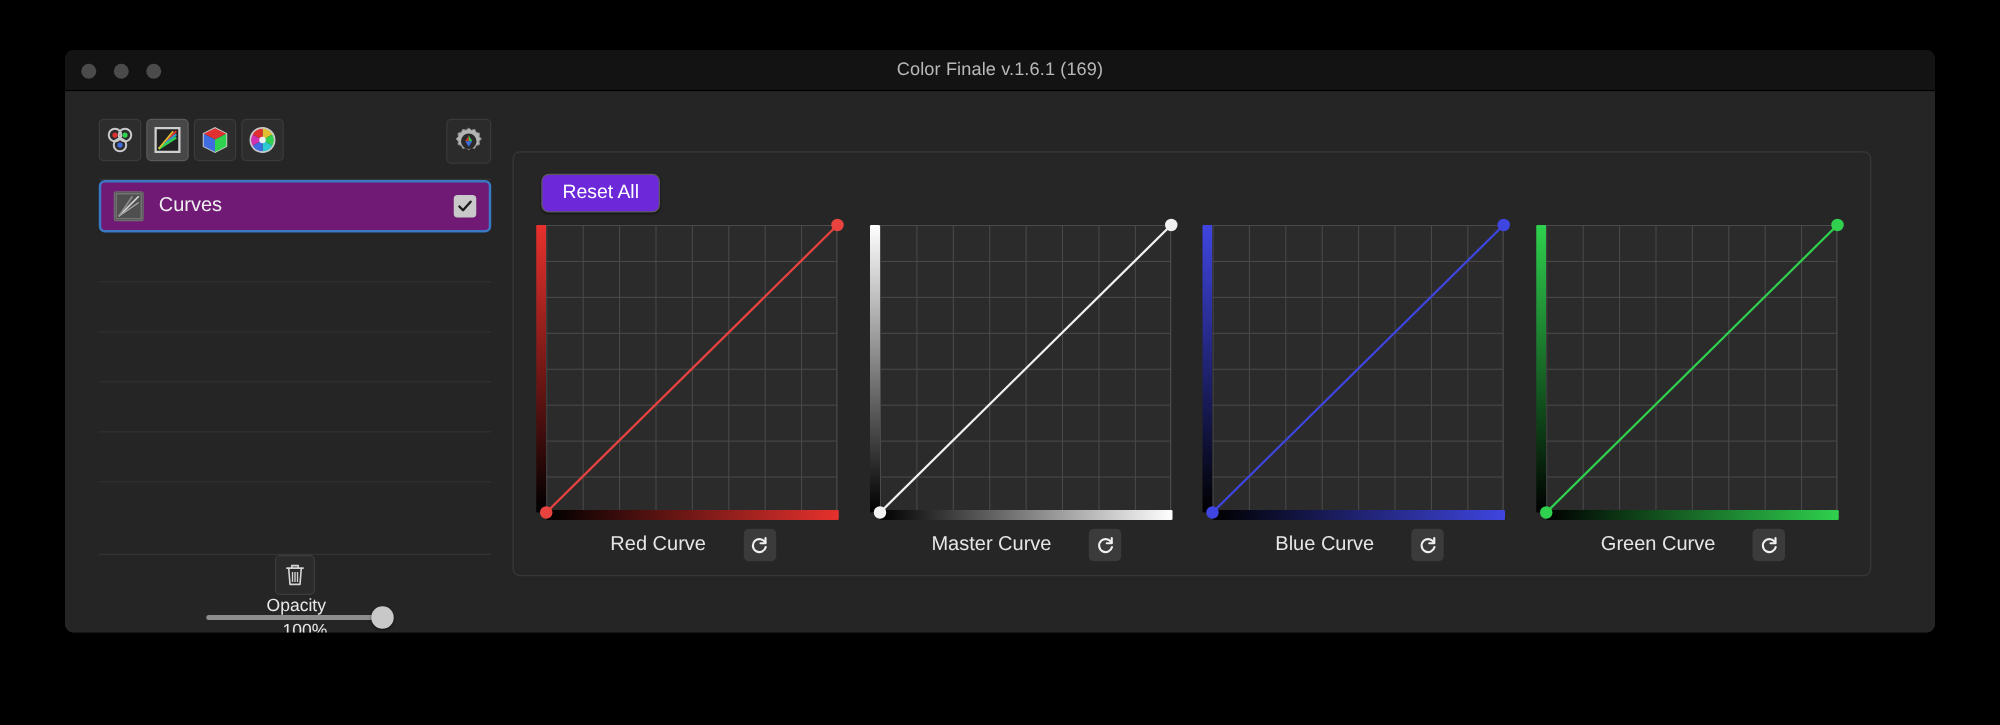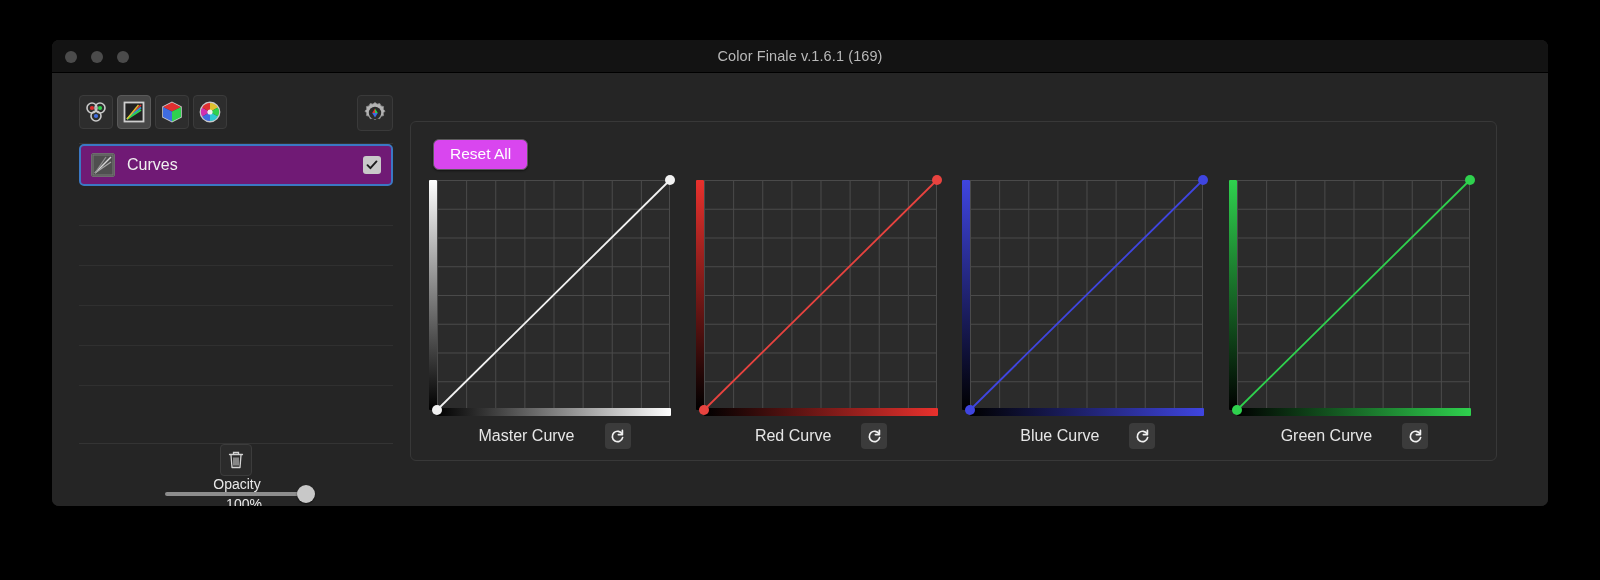--- a/index.html
+++ b/index.html
@@ -191,21 +191,21 @@
     width: 1087px; height: 340px;
     background: #262626;
     border: 1px solid #383838;
     border-radius: 6px;
   }
 
   .reset-all {
     position: absolute;
     left: 22px; top: 17px;
     padding: 5px 16px 6px 16px;
-    background: #d946ef;
+    background: #6d28d9;
     border: 1px solid #5b5b5b;
     border-radius: 6px;
     color: #ffffff;
     font-size: 15.5px;
     cursor: pointer;
     box-shadow: 0 1px 2px rgba(0,0,0,0.5);
   }
 
   .curve-grid {
     position: absolute;
@@ -396,52 +396,52 @@
           <span class="opacity-value">100%</span>
         </div>
       </div>
 
       <div class="curves-panel">
         <div class="reset-all">Reset All</div>
 
         <div class="curve-grid" id="curve-grid">
             <div class="curve-cell">
               <div class="plot">
+                <div class="ramp-v" style="background: linear-gradient(to top, rgb(0, 0, 0), rgb(232, 49, 45));"></div>
+                <div class="plot-inner" style="background-size: 29.125px 28.75px;"></div>
+                <div class="ramp-h" style="background: linear-gradient(to right, rgb(0, 0, 0), rgb(232, 49, 45));"></div>
+                <svg class="line-svg">
+                  <polyline points="10,232 243,2" fill="none" stroke="#e8433f" stroke-width="1.8"></polyline>
+                  <circle cx="10" cy="232" r="5" fill="#e8433f"></circle>
+                  <circle cx="243" cy="2" r="5" fill="#e8433f"></circle>
+                </svg>
+              </div>
+              <div class="curve-foot">
+                <span class="curve-label">Red Curve</span>
+                <div class="reset-one">
+                  <svg width="17" height="17" viewBox="0 0 17 17">
+                    <path d="M13.2 6.2 A5.2 5.2 0 1 0 13.6 9.6" fill="none" stroke="#f0f0f0" stroke-width="1.7" stroke-linecap="round"></path>
+                    <path d="M13.4 2.4 L13.4 6.6 L9.4 6.6" fill="none" stroke="#f0f0f0" stroke-width="1.7" stroke-linecap="round" stroke-linejoin="round"></path>
+                  </svg>
+                </div>
+              </div>
+            </div>
+            <div class="curve-cell">
+              <div class="plot">
                 <div class="ramp-v" style="background: linear-gradient(to top, rgb(0, 0, 0), rgb(255, 255, 255));"></div>
                 <div class="plot-inner" style="background-size: 29.125px 28.75px;"></div>
                 <div class="ramp-h" style="background: linear-gradient(to right, rgb(0, 0, 0), rgb(255, 255, 255));"></div>
                 <svg class="line-svg">
                   <polyline points="10,232 243,2" fill="none" stroke="#f2f2f2" stroke-width="1.8"></polyline>
                   <circle cx="10" cy="232" r="5" fill="#f2f2f2"></circle>
                   <circle cx="243" cy="2" r="5" fill="#f2f2f2"></circle>
                 </svg>
               </div>
               <div class="curve-foot">
                 <span class="curve-label">Master Curve</span>
-                <div class="reset-one">
-                  <svg width="17" height="17" viewBox="0 0 17 17">
-                    <path d="M13.2 6.2 A5.2 5.2 0 1 0 13.6 9.6" fill="none" stroke="#f0f0f0" stroke-width="1.7" stroke-linecap="round"></path>
-                    <path d="M13.4 2.4 L13.4 6.6 L9.4 6.6" fill="none" stroke="#f0f0f0" stroke-width="1.7" stroke-linecap="round" stroke-linejoin="round"></path>
-                  </svg>
-                </div>
-              </div>
-            </div>
-            <div class="curve-cell">
-              <div class="plot">
-                <div class="ramp-v" style="background: linear-gradient(to top, rgb(0, 0, 0), rgb(232, 49, 45));"></div>
-                <div class="plot-inner" style="background-size: 29.125px 28.75px;"></div>
-                <div class="ramp-h" style="background: linear-gradient(to right, rgb(0, 0, 0), rgb(232, 49, 45));"></div>
-                <svg class="line-svg">
-                  <polyline points="10,232 243,2" fill="none" stroke="#e8433f" stroke-width="1.8"></polyline>
-                  <circle cx="10" cy="232" r="5" fill="#e8433f"></circle>
-                  <circle cx="243" cy="2" r="5" fill="#e8433f"></circle>
-                </svg>
-              </div>
-              <div class="curve-foot">
-                <span class="curve-label">Red Curve</span>
                 <div class="reset-one">
                   <svg width="17" height="17" viewBox="0 0 17 17">
                     <path d="M13.2 6.2 A5.2 5.2 0 1 0 13.6 9.6" fill="none" stroke="#f0f0f0" stroke-width="1.7" stroke-linecap="round"></path>
                     <path d="M13.4 2.4 L13.4 6.6 L9.4 6.6" fill="none" stroke="#f0f0f0" stroke-width="1.7" stroke-linecap="round" stroke-linejoin="round"></path>
                   </svg>
                 </div>
               </div>
             </div>
             <div class="curve-cell">
               <div class="plot">

